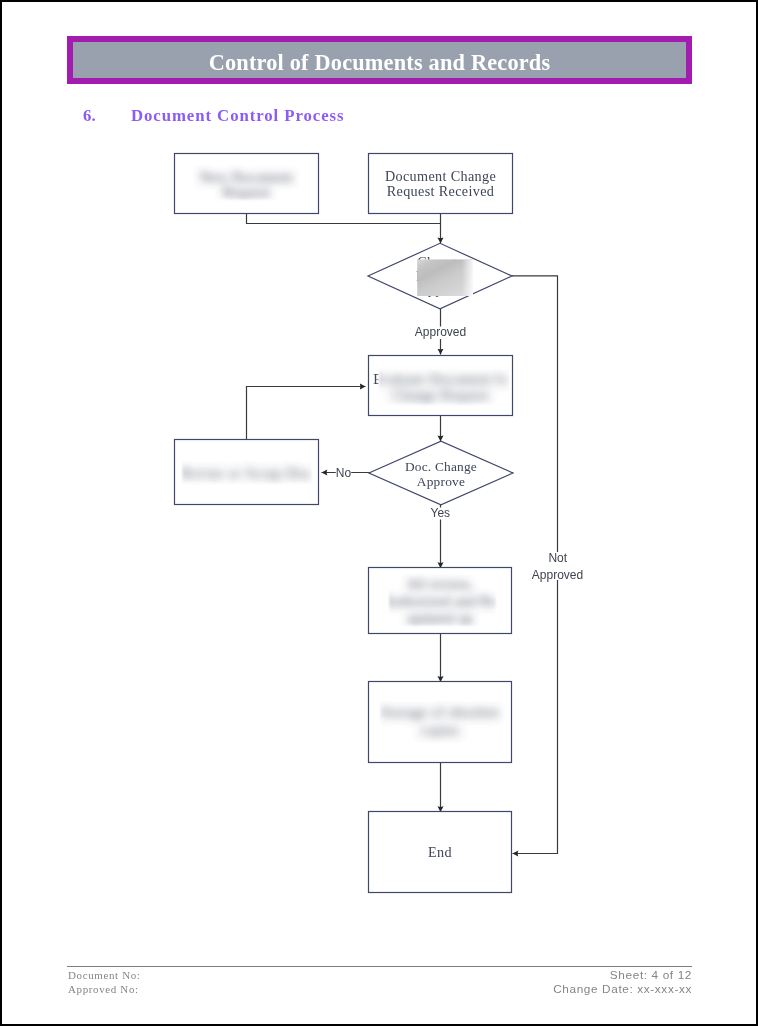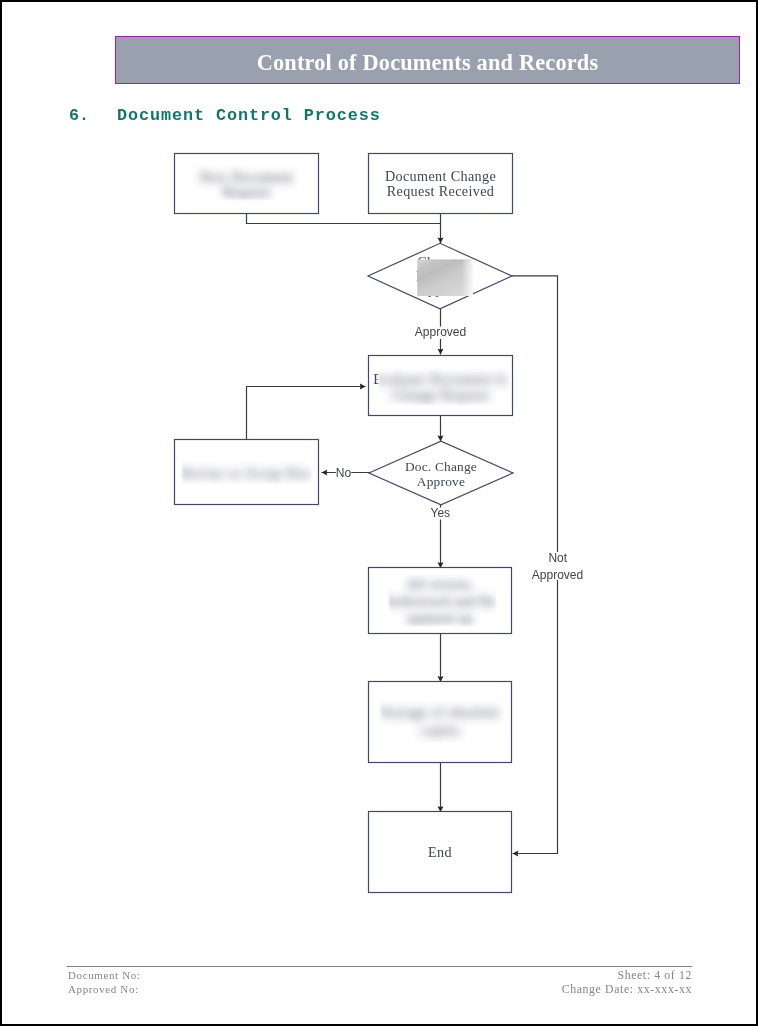--- a/index.html
+++ b/index.html
@@ -15,54 +15,54 @@
     overflow:hidden;
   }
   .pg-border { position:absolute; background:#000; }
   .pg-border.top    { left:0; top:0; width:758px; height:1.55px; }
   .pg-border.bottom { left:0; top:1024.45px; width:758px; height:1.55px; }
   .pg-border.left   { left:0; top:0; width:1.5px; height:1026px; }
   .pg-border.right  { left:756.3px; top:0; width:1.7px; height:1026px; }
   .header-bar {
     position:absolute; left:67px; top:36px; width:625px; height:48px;
     background:#99a1ae;
-    border:1px solid #a21caf;
+    border:6px solid #a21caf;
     box-sizing:border-box;
-    display:flex; align-items:center; justify-content:center;margin-left:48px;
+    display:flex; align-items:center; justify-content:center;
   }
   .header-bar .t {
     color:#ffffff; font-weight:bold; font-size:22.3px;
     font-family:"Liberation Serif", serif;
     letter-spacing:0.2px;
     position:relative; top:3px;
   }
   .section-head {
-    position:absolute; left:69px; top:106px; font-size:16.8px; font-weight:bold;
-    font-family:Liberation Mono, monospace; color:#0f766e; letter-spacing:0.92px;
+    position:absolute; left:83px; top:106px; font-size:16.8px; font-weight:bold;
+    font-family:Liberation Serif, serif; color:#8b5cf6; letter-spacing:0.92px;
   }
   .section-head .num { display:inline-block; width:48px; letter-spacing:0; }
   svg.flow { position:absolute; left:0; top:0; width:758px; height:1026px; }
   svg.flow .connectors path { fill:none; stroke:#3a3a3a; stroke-width:1.2; }
   svg.flow .shape { fill:#ffffff; stroke:#40476b; stroke-width:1.2; }
   svg.flow text.nodetext {
     font-family:"Liberation Serif", serif; font-size:14.2px; fill:#3e4657;
     text-anchor:middle; letter-spacing:0.35px;
   }
   svg.flow text.elabel {
     font-family:"Liberation Sans", sans-serif; font-size:12px; fill:#3f4450;
     text-anchor:middle;
   }
   svg.flow rect.labelbg { fill:#ffffff; }
   .footer-rule {
     position:absolute; left:67px; top:966px; width:625px; height:1.4px; background:#7d7d7d;
   }
   .footer-left { position:absolute; left:68px; top:969px; font-size:11px; color:#858585;
      font-family:"Liberation Serif", serif; line-height:13.6px; letter-spacing:0.62px; }
   .footer-right { position:absolute; right:66px; top:969px; font-size:11.8px; color:#858585;
-     text-align:right; font-family:Liberation Serif, serif; line-height:13.6px; letter-spacing:0.62px; }
+     text-align:right; font-family:Liberation Sans, sans-serif; line-height:13.6px; letter-spacing:0.62px; }
 </style>
 </head>
 <body>
 
 <div class="page">
 
   <div class="pg-border top"></div>
   <div class="pg-border bottom"></div>
   <div class="pg-border left"></div>
   <div class="pg-border right"></div>

